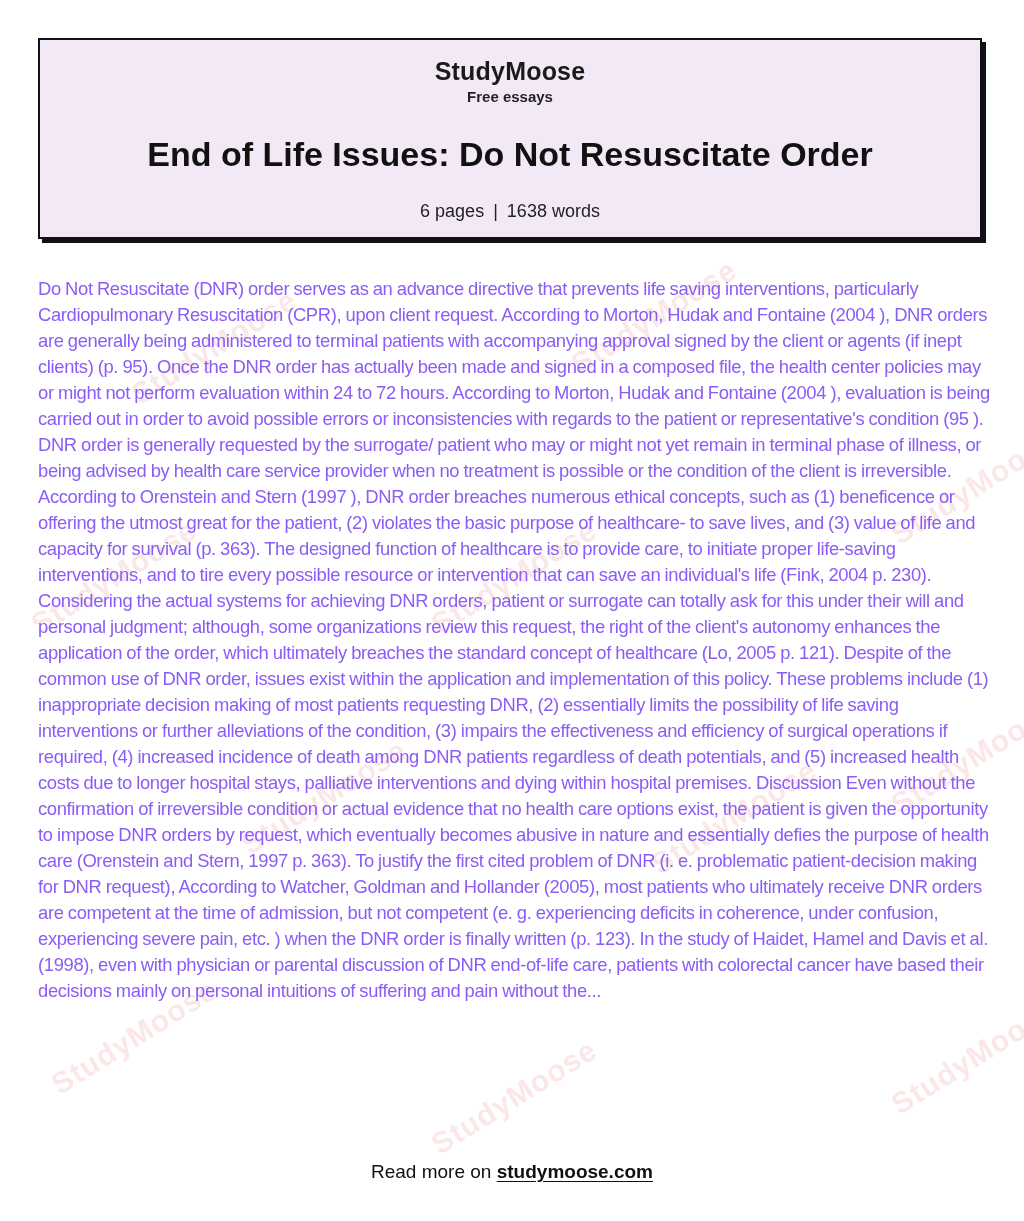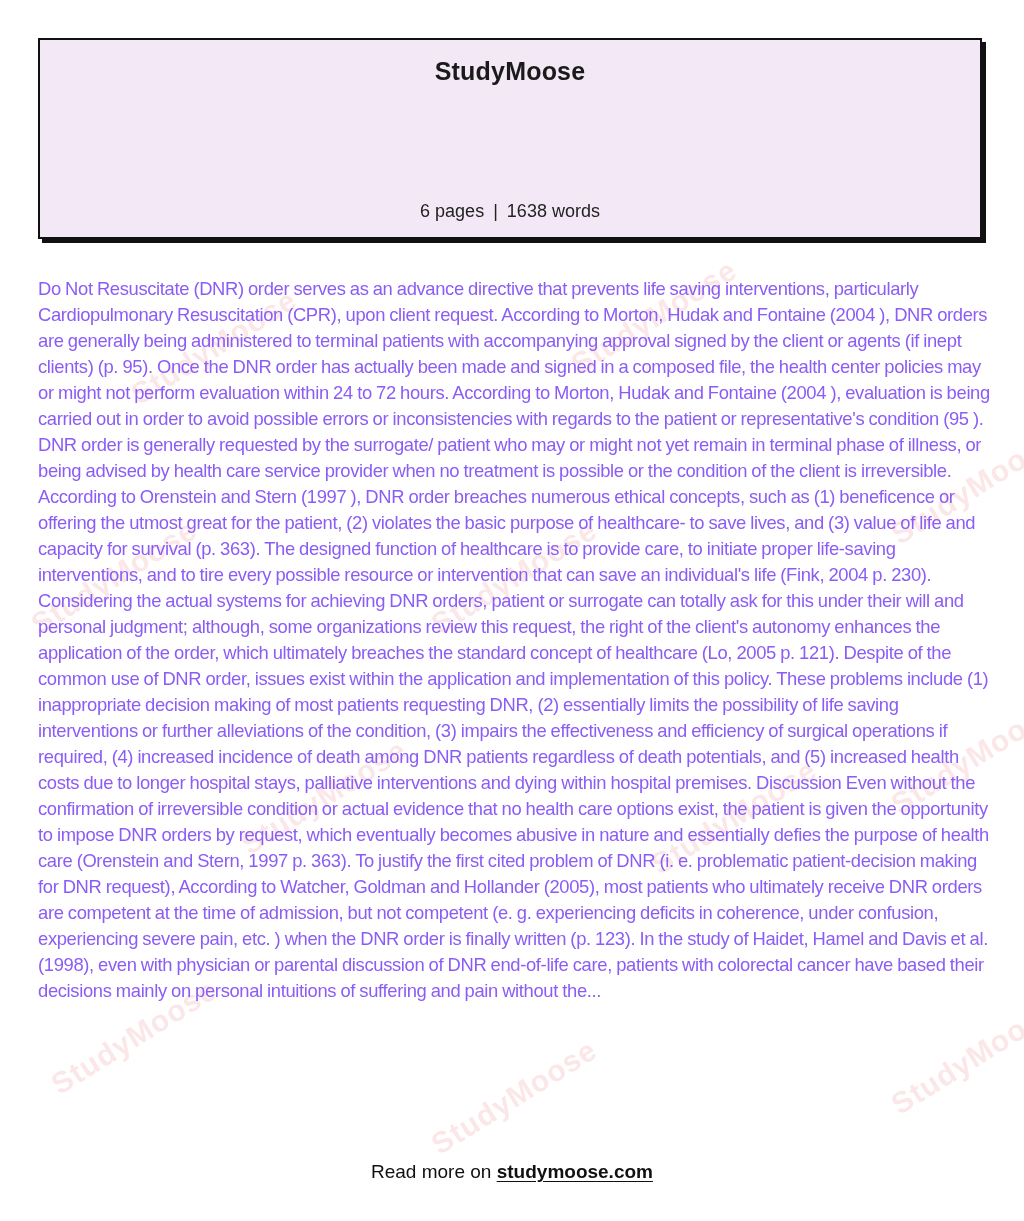--- a/index.html
+++ b/index.html
@@ -100,20 +100,22 @@
     font-weight: bold;
     text-decoration: underline;
     text-underline-offset: 3px;
   }
 </style>
 </head>
 <body>
 
 <div class="header-card">
   <div class="brand-name">StudyMoose</div>
+  <div class="brand-tag">Free essays</div>
+  <h1 class="essay-title">End of Life Issues: Do Not Resuscitate Order</h1>
   <div class="essay-meta">
     <span>6 pages</span>
     <span class="meta-sep">|</span>
     <span>1638 words</span>
   </div>
 </div>
 
 <div class="watermark" style="left:120px;top:330px;">StudyMoose</div>
 <div class="watermark" style="left:560px;top:300px;">StudyMoose</div>
 <div class="watermark" style="left:880px;top:470px;">StudyMoose</div>

